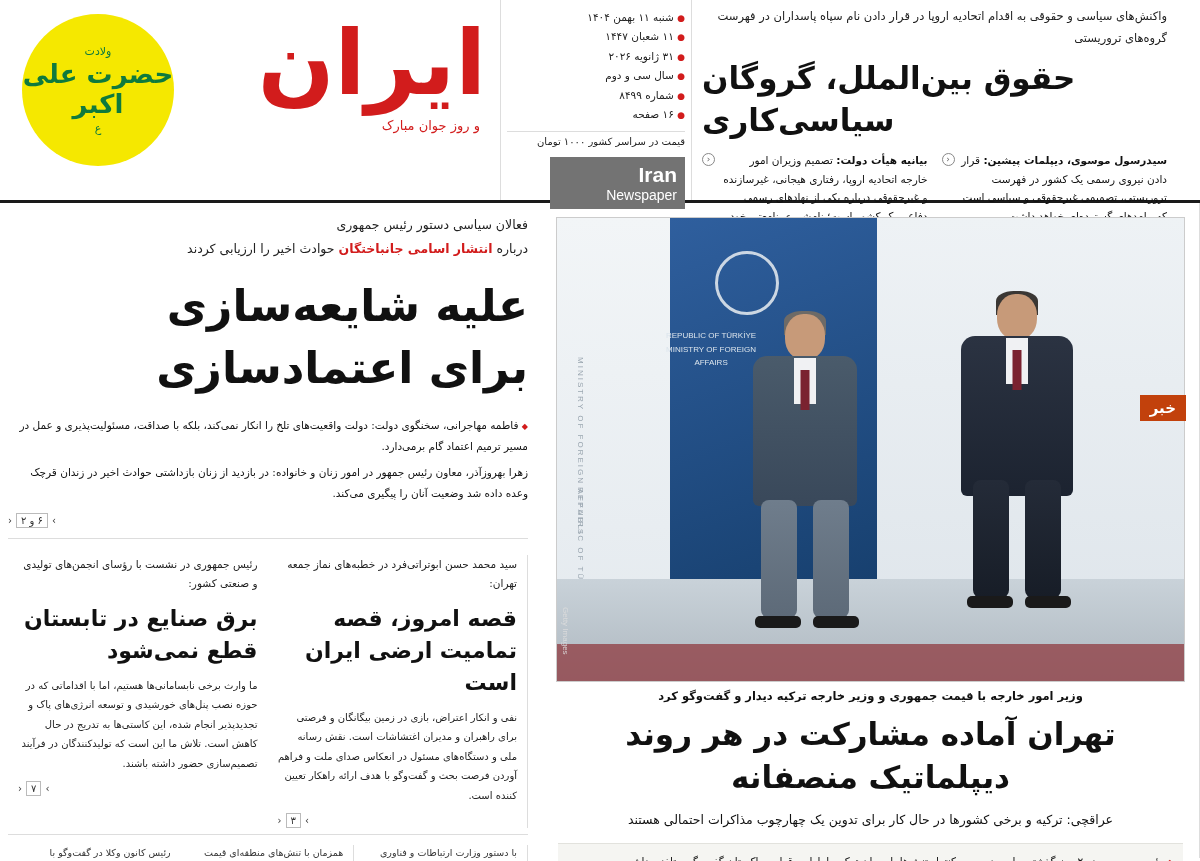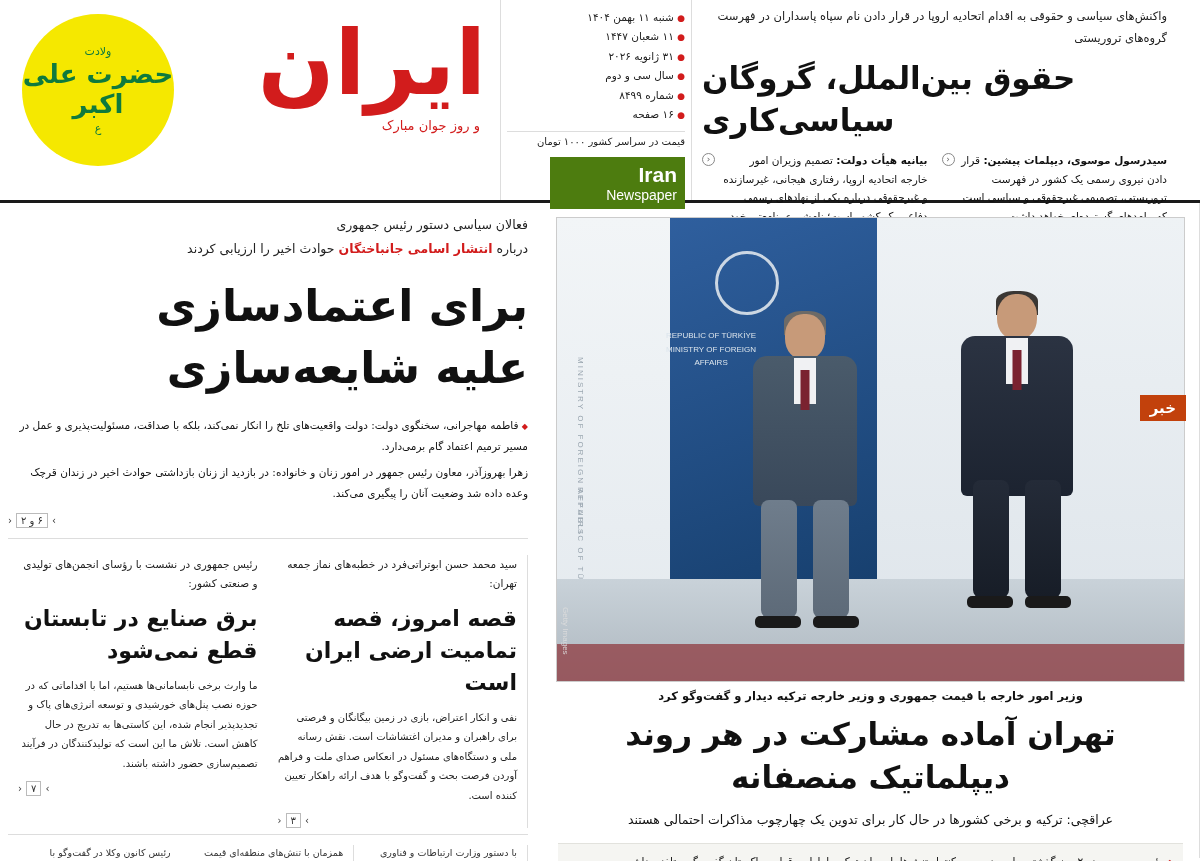--- a/index.html
+++ b/index.html
@@ -40,21 +40,21 @@
   .seal-top { font-size:11px; color:#0f7a3d; margin-bottom:2px;}
   .seal-main { font-size:26px; font-weight:bold; color:#0f7a3d; line-height:1.15; }
   .seal-bottom { font-size:11px; color:#0f7a3d; margin-top:3px;}
 
   
   .meta-block { width:190px; padding:8px 6px 0 6px; position:relative; }
   .meta-dates { font-size:10.5px; line-height:1.85; text-align:right; color:#222; }
   .meta-dates .dot { color:#d21c1c; font-size:9px; }
   .meta-price { font-size:10px; color:#222; margin-top:6px; border-top:1px solid #ddd; padding-top:4px;}
   .iran-en {
-    margin-top:10px; background:#4d7c0f; color:#fff;
+    margin-top:10px; background:#737373; color:#fff;
     width:135px; padding:6px 8px; line-height:1.15;
   }
   .iran-en .l1 { font-size:21px; font-weight:bold; font-family:"Liberation Sans", sans-serif;}
   .iran-en .l2 { font-size:14px; font-family:"Liberation Sans", sans-serif;}
   .issn { font-size:10.5px; margin-top:7px; font-family:"Liberation Sans", sans-serif; color:#111;}
   .keytitle { font-size:10.5px; font-family:"Liberation Sans", sans-serif; color:#111;}
   .siteurl { font-size:12.5px; font-weight:bold; color:#d21c1c; margin-top:7px; font-family:"Liberation Sans", sans-serif;}
 
   
   .lead-block { flex:1; padding:6px 33px 0 10px; position:relative; }
@@ -268,22 +268,22 @@
       <div class="story-kicker">
         <div>فعالان سیاسی دستور رئیس جمهوری</div>
         <div>
           <span>درباره</span>
           <span class="hl-red">انتشار اسامی جانباختگان</span>
           <span>حوادث اخیر را ارزیابی کردند</span>
         </div>
       </div>
 
       <div class="main-title">
+        <div>علیه شایعه‌سازی</div>
         <div>برای اعتمادسازی</div>
-        <div>علیه شایعه‌سازی</div>
       </div>
 
       <div class="main-body">
         <p style="margin:0 0 6px 0;">
           <span class="diamond">◆</span>
           <span class="lead-name">فاطمه مهاجرانی، سخنگوی دولت:</span>
           <span>دولت واقعیت‌های تلخ را انکار نمی‌کند، بلکه با صداقت، مسئولیت‌پذیری و عمل در مسیر ترمیم اعتماد گام برمی‌دارد.</span>
         </p>
         <p style="margin:0;">
           <span class="lead-name">زهرا بهروزآذر، معاون رئیس جمهور در امور زنان و خانواده:</span>

